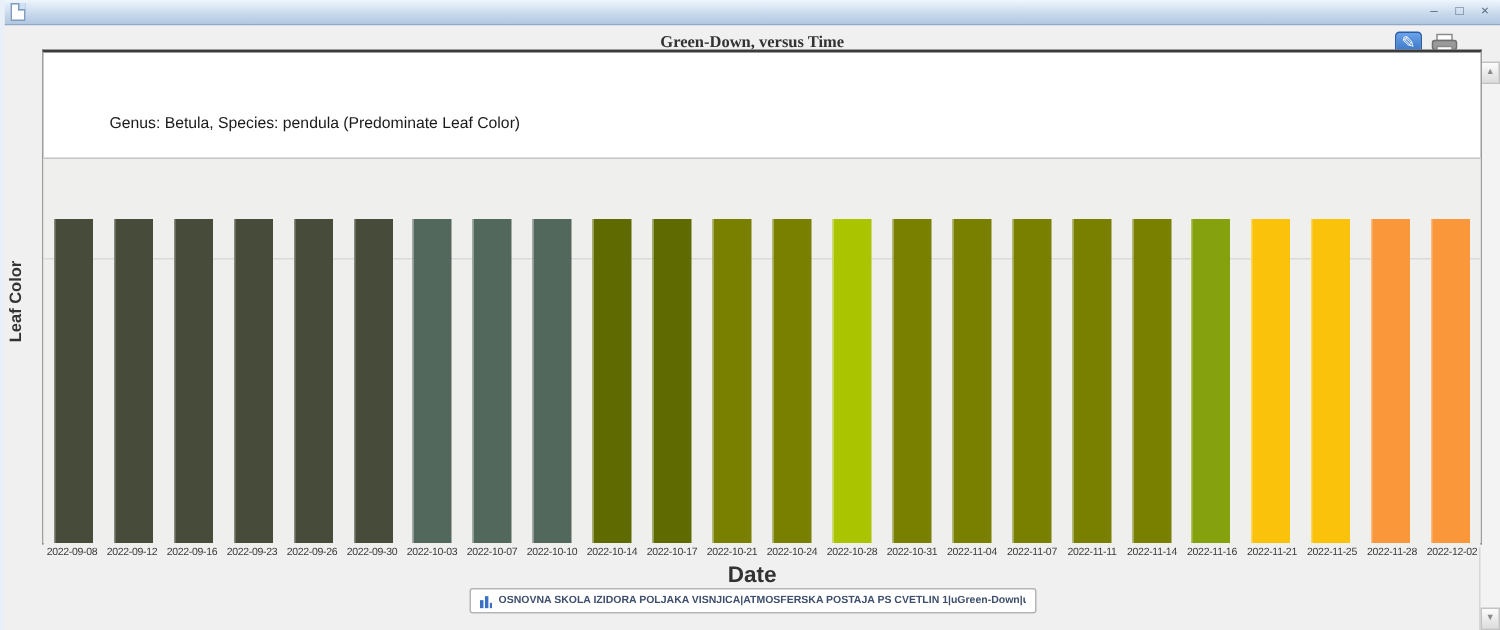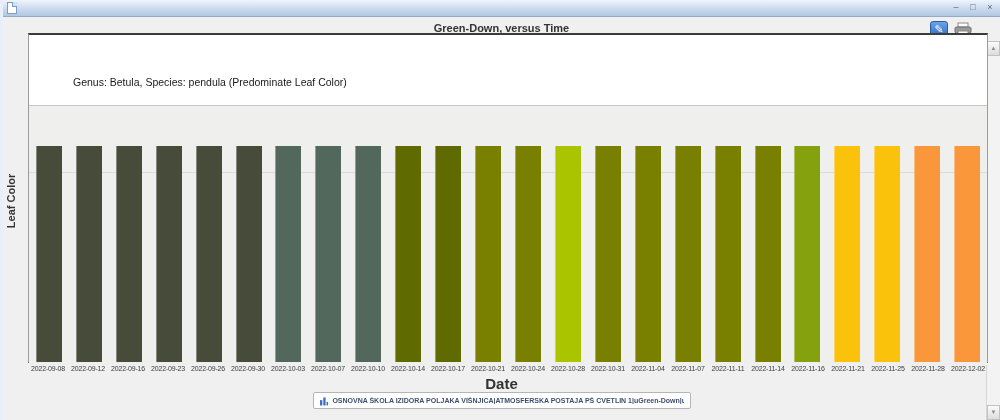--- a/index.html
+++ b/index.html
@@ -9,21 +9,21 @@
   
   .titlebar { position:relative; height:17px; background:linear-gradient(#eef5fc,#c7d8ec 60%,#b2c7e0); border-bottom:1px solid #93aac7; }
   .doc-icon { position:absolute; left:4px; top:2px; width:10px; height:12px; background:#fdfdfd; border:1px solid #7d9cc0; }
   .doc-icon:before { content:""; position:absolute; right:-1px; top:-1px; width:4px; height:4px; background:#cfe0f2; border-left:1px solid #7d9cc0; border-bottom:1px solid #7d9cc0; }
   .win-controls { position:absolute; right:4px; top:1px; display:flex; gap:5px; }
   .win-btn { font-size:9px; line-height:13px; color:#5a6b80; width:12px; text-align:center; cursor:default; }
 
   .content { position:relative; height:403px; background:#f0f0f0; }
 
   
-  .chart-title { position:absolute; top:5px; left:0; width:100%; text-align:center; font-size:11px; font-weight:bold; color:#333; }
+  .chart-title { position:absolute; top:5px; left:0; width:100%; text-align:center; font-size:11px; font-weight:bold; color:#333;font-family:Liberation Serif, serif; }
   .btn-edit { position:absolute; top:4px; right:52px; width:18px; height:17px; border:1px solid #2a5da8; border-radius:3px;
               background:linear-gradient(#6ba3e8,#2f6cc0); color:#fff; font-size:11px; line-height:15px; text-align:center; }
   .btn-print { position:absolute; top:5px; right:28px; width:18px; height:16px; }
 
   
   .scrollbar { position:absolute; top:24px; right:0; width:14px; bottom:0; background:#f3f3f3; border-left:1px solid #d6d6d6; }
   .sb-btn { height:15px; width:100%; background:linear-gradient(#fcfcfc,#dcdcdc); border:1px solid #c2c2c2; color:#8a8a8a; font-size:6px; line-height:13px; text-align:center; }
   .sb-down { position:absolute; bottom:0; left:0; }
 
   

